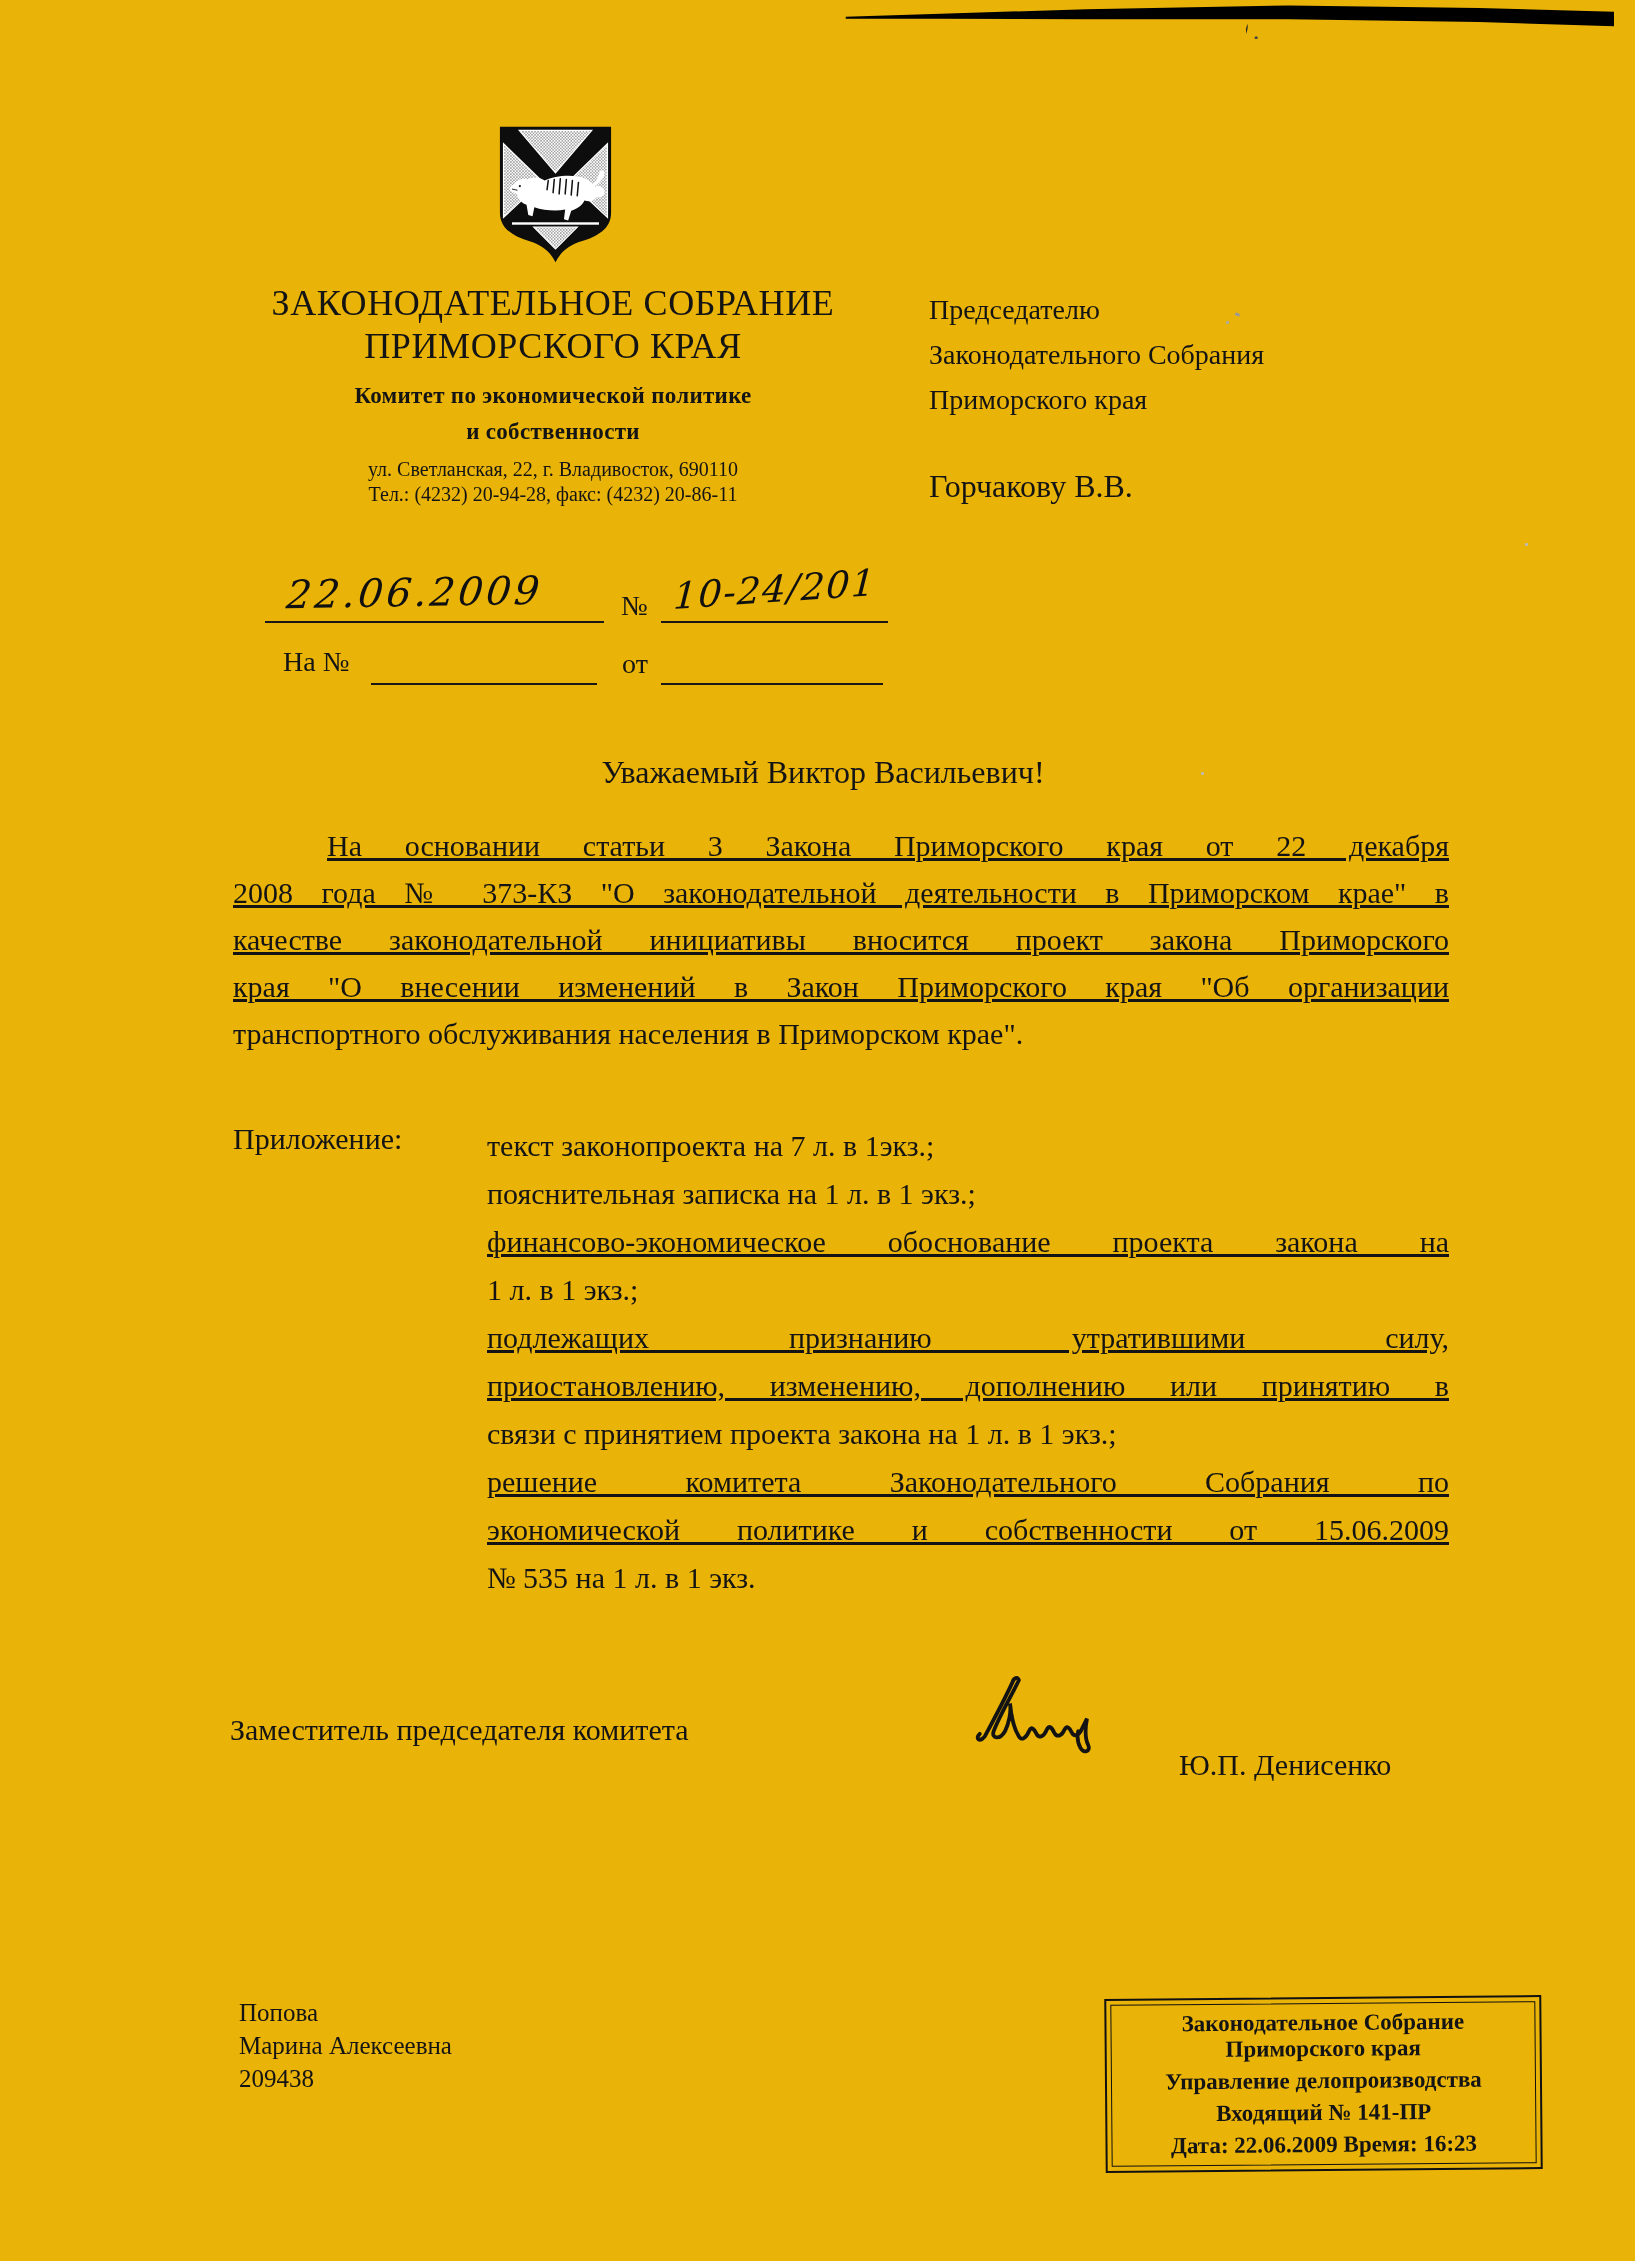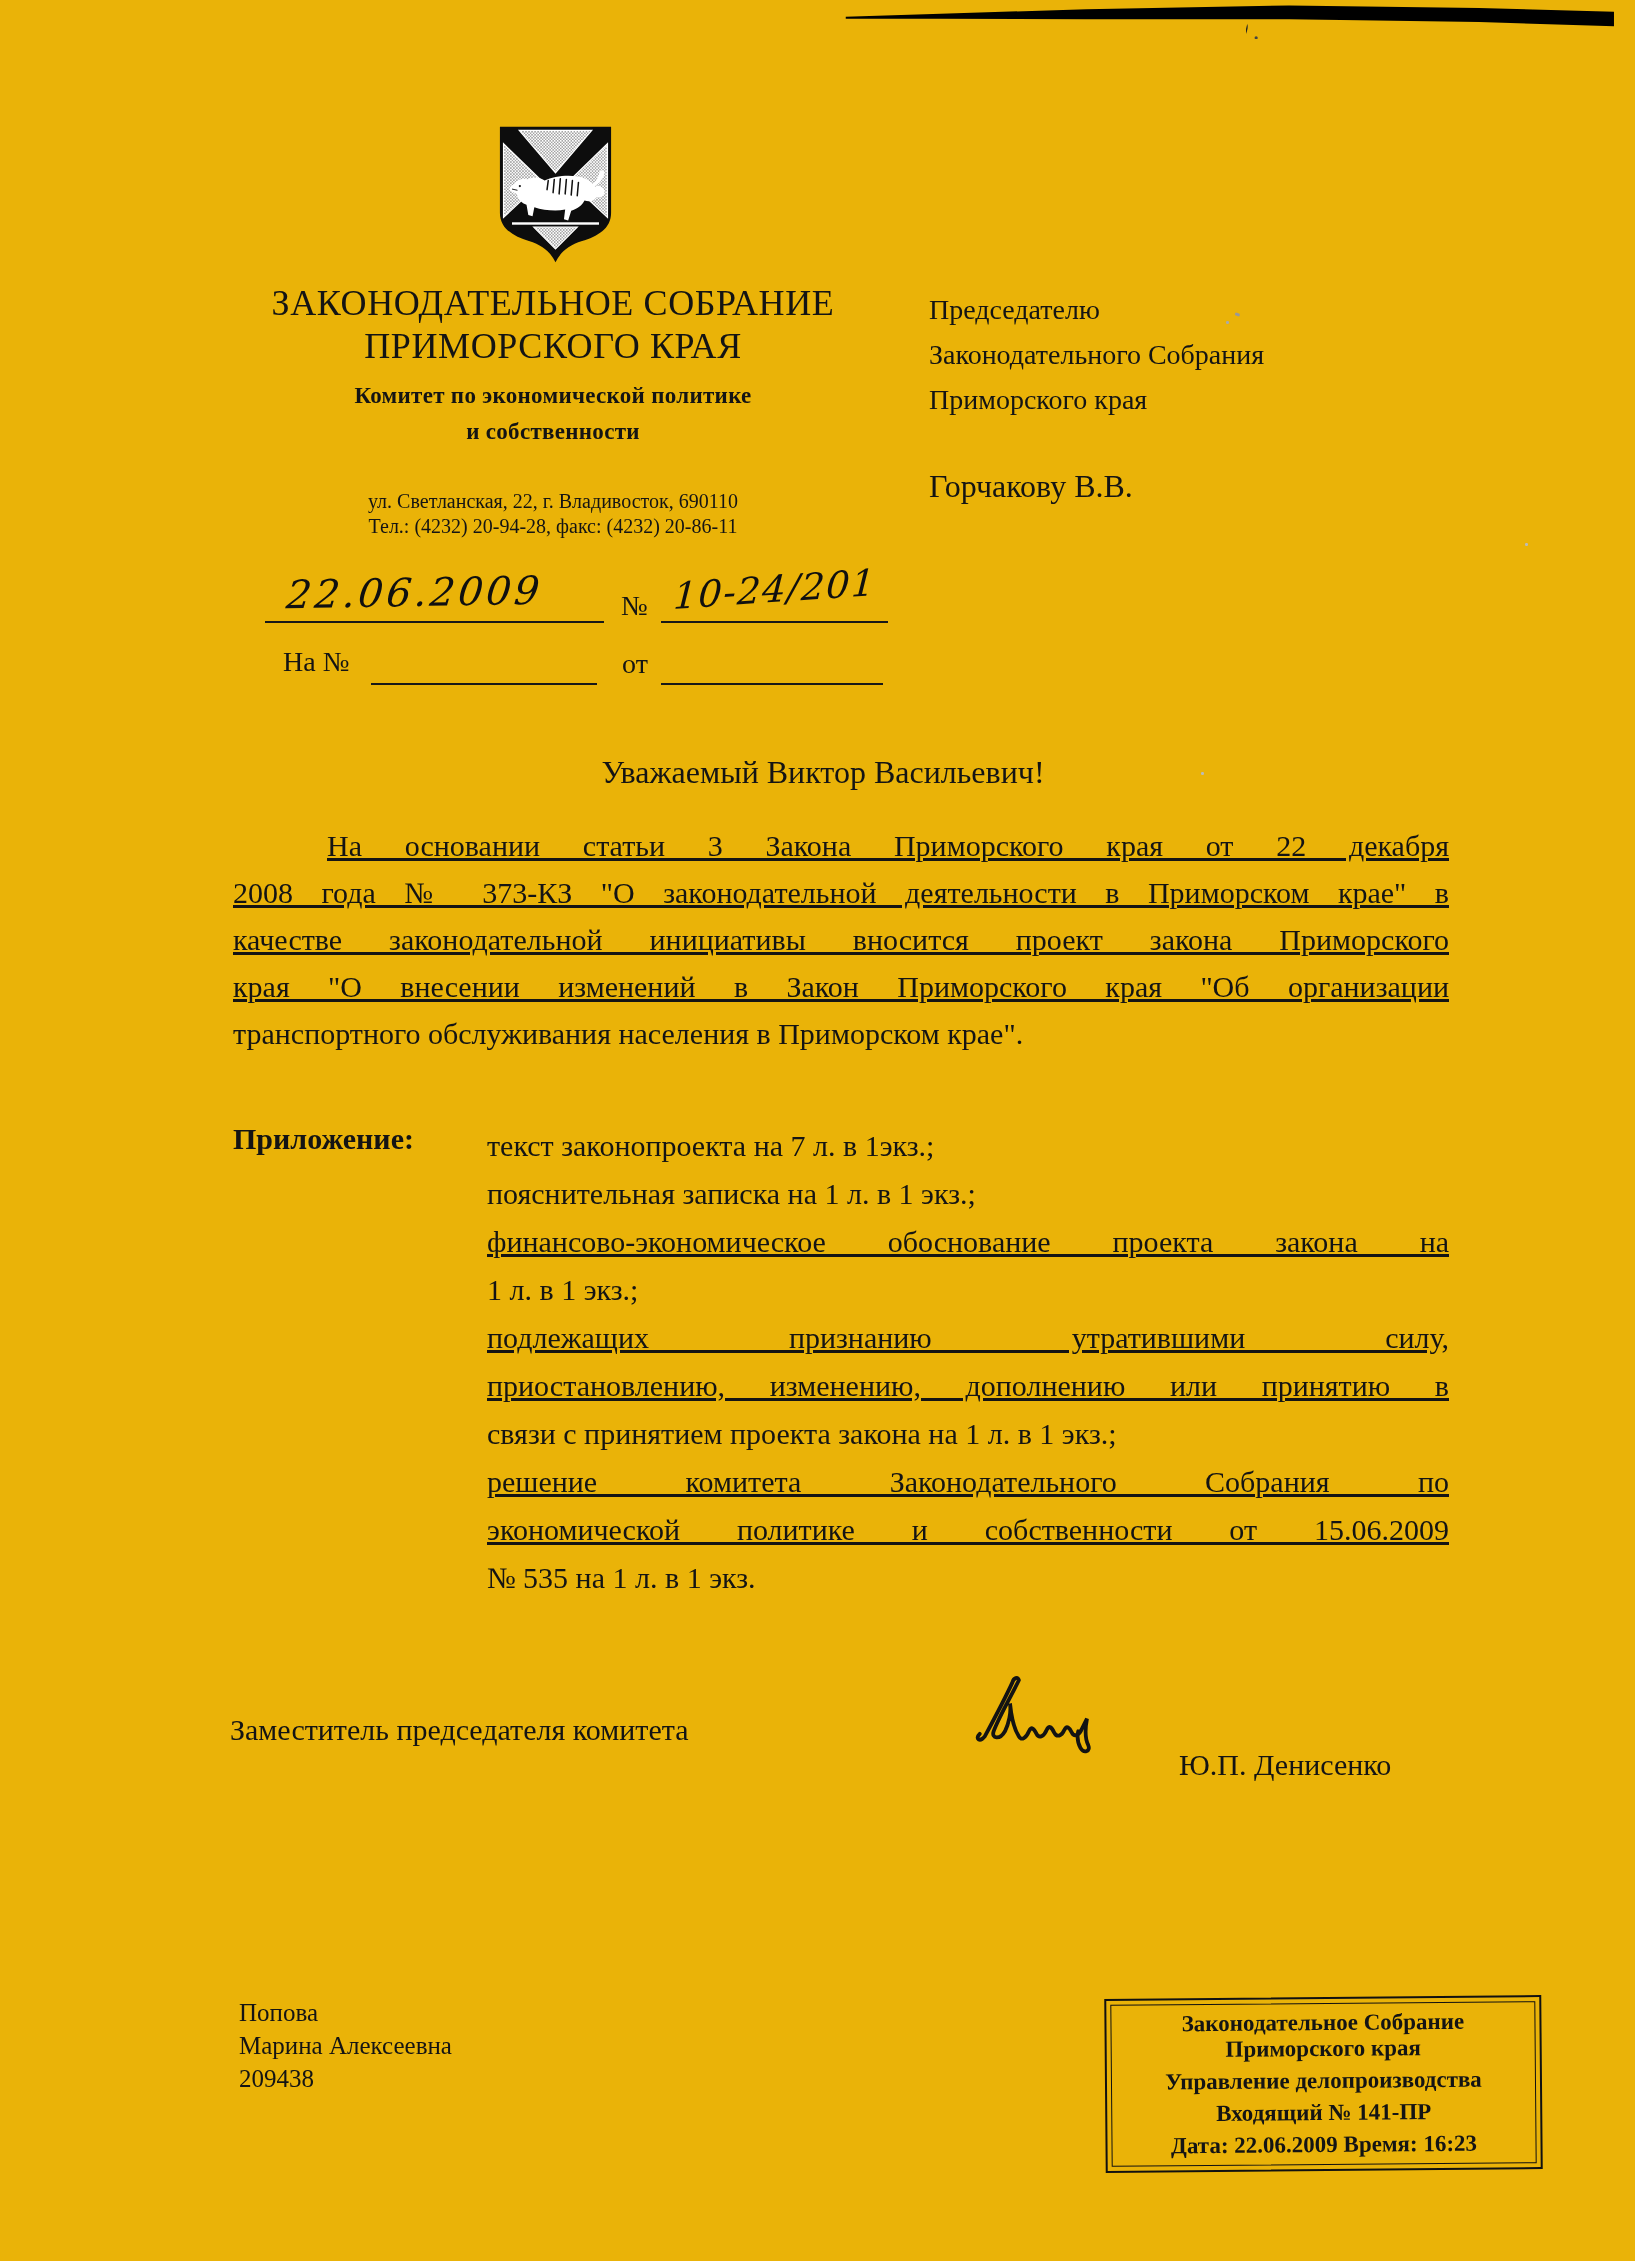--- a/index.html
+++ b/index.html
@@ -76,21 +76,21 @@
   </svg>
 
   <div class="abs center org" style="left:246px;top:282px;width:614px;">
     <div>ЗАКОНОДАТЕЛЬНОЕ СОБРАНИЕ</div>
     <div>ПРИМОРСКОГО КРАЯ</div>
   </div>
   <div class="abs center committee" style="left:246px;top:378px;width:614px;">
     <div>Комитет по экономической политике</div>
     <div>и собственности</div>
   </div>
-  <div class="abs center addr" style="left:246px;top:457px;width:614px;margin-top:32px;">
+  <div class="abs center addr" style="left:246px;top:457px;width:614px;">
     <div>ул. Светланская, 22, г. Владивосток, 690110</div>
     <div>Тел.: (4232) 20-94-28, факс: (4232) 20-86-11</div>
   </div>
 
   <div class="abs recipient-block" style="left:929px;top:287px;width:596px;">
     <div>Председателю</div>
     <div>Законодательного Собрания</div>
     <div>Приморского края</div>
   </div>
   <div class="abs recipient-name" style="left:929px;top:468px;">Горчакову В.В.</div>
@@ -109,21 +109,21 @@
   <div class="abs center salut" style="left:233px;top:754px;width:1180px;">Уважаемый Виктор Васильевич!</div>
 
   <div class="abs" style="left:233px;top:822px;width:1216px;">
     <div class="body-line j indent">На основании статьи 3 Закона Приморского края от 22 декабря</div>
     <div class="body-line j">2008 года № 373-КЗ "О законодательной деятельности в Приморском крае" в</div>
     <div class="body-line j">качестве законодательной инициативы вносится проект закона Приморского</div>
     <div class="body-line j">края "О внесении изменений в Закон Приморского края "Об организации</div>
     <div class="body-line">транспортного обслуживания населения в Приморском крае".</div>
   </div>
 
-  <div class="abs att-label" style="left:233px;top:1122px;font-weight:bold;">Приложение:</div>
+  <div class="abs att-label" style="left:233px;top:1122px;">Приложение:</div>
   <div class="abs" style="left:487px;top:1122px;width:962px;">
     <div class="att-line">текст законопроекта на 7 л. в 1экз.;</div>
     <div class="att-line">пояснительная записка на 1 л. в 1 экз.;</div>
     <div class="att-line j">финансово-экономическое обоснование проекта закона на</div>
     <div class="att-line">1 л. в 1 экз.;</div>
     <div class="att-line j">подлежащих признанию утратившими силу,</div>
     <div class="att-line j">приостановлению, изменению, дополнению или принятию в</div>
     <div class="att-line">связи с принятием проекта закона на 1 л. в 1 экз.;</div>
     <div class="att-line j">решение комитета Законодательного Собрания по</div>
     <div class="att-line j">экономической политике и собственности от 15.06.2009</div>

